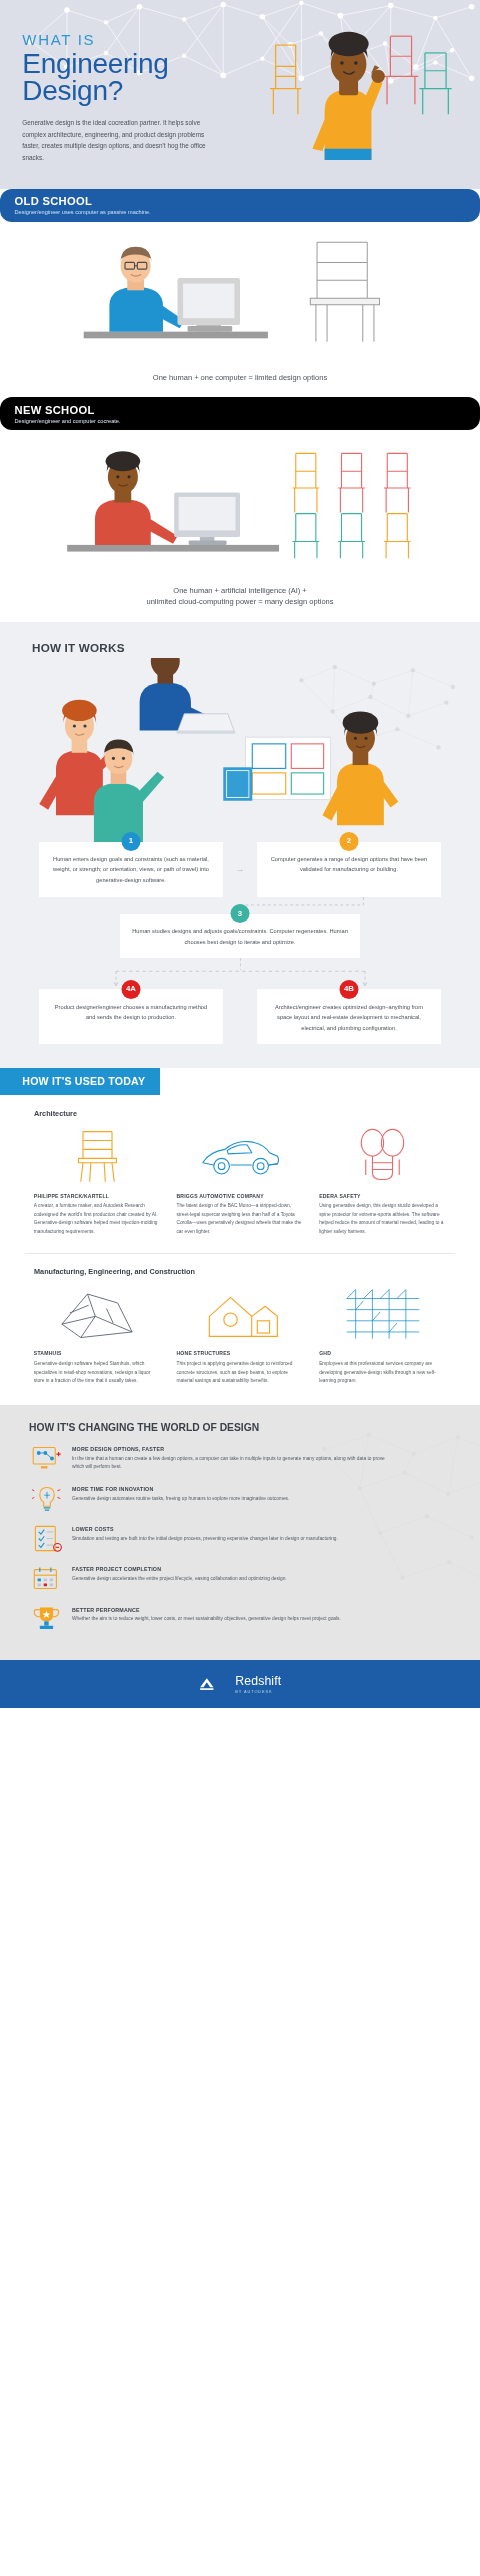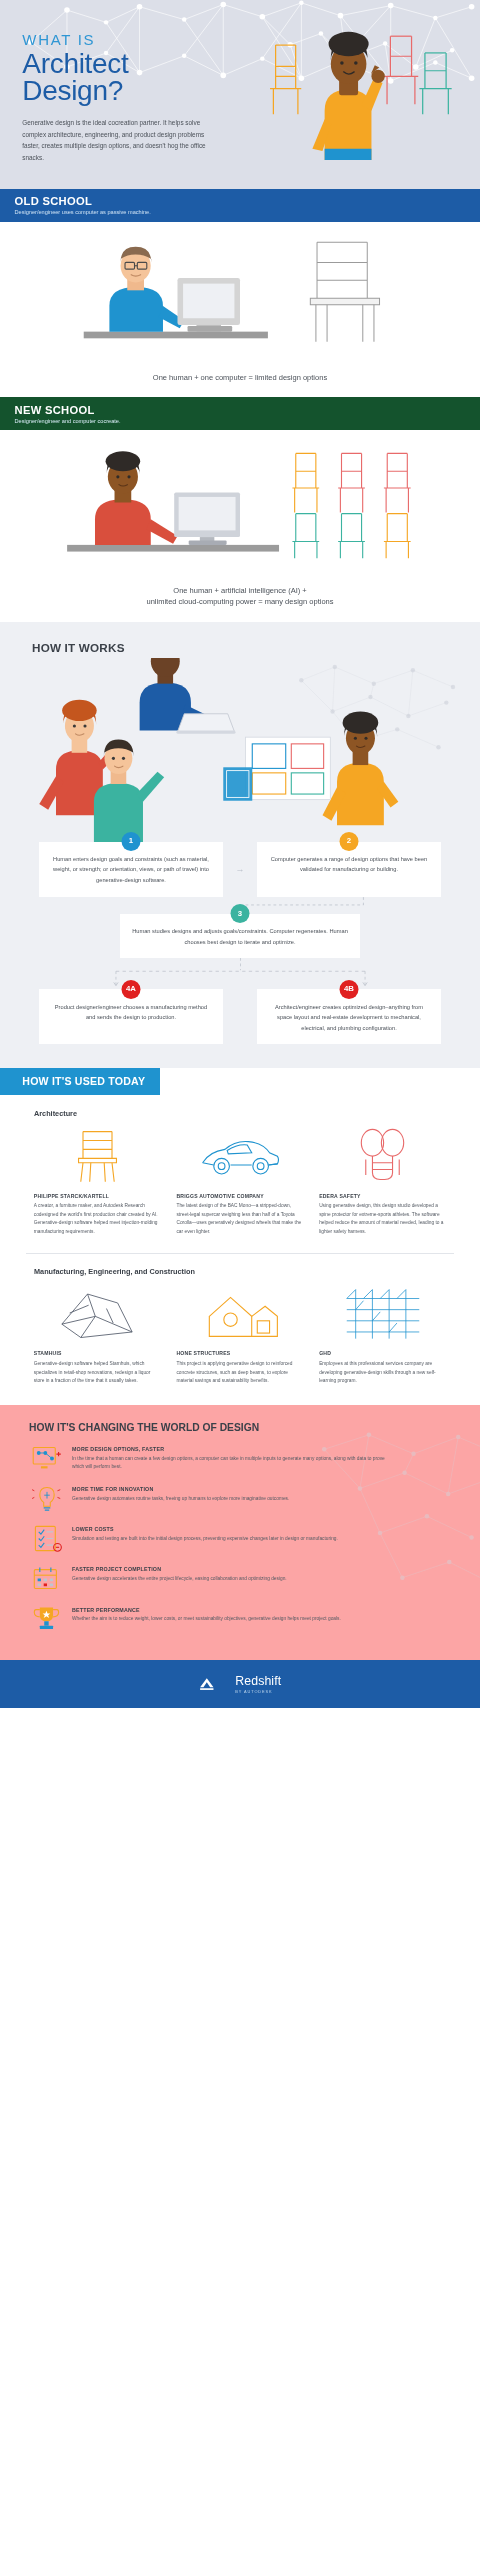--- a/index.html
+++ b/index.html
@@ -28,23 +28,23 @@
   }
   .hero-title {
     font-size: 28px; line-height: 0.97; color: #1d5ca6;
     font-weight: 400; letter-spacing: -0.3px; margin-bottom: 12.3px;
   }
   .hero-para { font-size: 6.4px; line-height: 1.85; color: #4b5159; max-width: 184px; }
   .hero-right { flex:1; position:relative; z-index:2; }
 
   
   .school { background:#fff; }
-  .school-head { padding: 6.7px 14.5px 6.7px 14.5px; }
+  .school-head { padding: 6.7px 14.5px 6.7px 14.5px; border-radius: 12px; }
   .school-head.old { background:#1d5ca6; }
-  .school-head.new { background:#14532d; }
+  .school-head.new { background:#000000; }
   .school-head h2 {
     color:#fff; font-size: 11.2px; font-weight: 700; letter-spacing:0.3px;
   }
   .school-head p { color:#cfe3f5; font-size: 5.6px; margin-top: 1.7px; }
   .school-head.new p { color:#dbeefa; }
   .school-band { position:relative; padding: 0; }
   .school-caption {
     text-align:center; font-size: 7.5px; color:#4b5159; line-height:1.5;
     padding: 7.8px 0 14.5px 0;
   }
@@ -90,21 +90,21 @@
     font-size: 7.3px; font-weight:700; color:#3b4149; padding-left: 34px; margin-bottom: 6.7px;
   }
   .cards { display:flex; gap: 0; padding: 0 26px; }
   .card { flex:1; padding: 0 7.8px; }
   .card-art { height: 60px; display:flex; align-items:center; justify-content:center; margin-bottom:7.8px; }
   .card h4 { font-size: 5.1px; font-weight:700; letter-spacing:0.2px; color:#3b4149; margin-bottom: 3.9px; }
   .card p { font-size: 4.8px; line-height:1.75; color:#545a63; }
   .rule { height: 0.6px; background:#e2e5ea; margin: 17px 26px 13.4px 26px; }
 
   
-  .changing { background:#fca5a5; padding: 17px 0 15.6px 0; position:relative; overflow:hidden; }
+  .changing { background:#e5e5e5; padding: 17px 0 15.6px 0; position:relative; overflow:hidden; }
   .changing h2 {
     font-size: 10.3px; font-weight:700; color:#3b4149; padding-left: 29px; margin-bottom: 11.2px;
   }
   .blist { padding: 0 31px; position:relative; z-index:2; }
   .bitem { display:flex; gap: 9px; margin-bottom: 11.2px; align-items:flex-start; }
   .bicon { width: 32px; height: 29px; flex:none; position:relative; }
   .btext { flex:1; padding-top: 2.2px; }
   .btext h4 { font-size: 5.3px; font-weight:700; color:#3b4149; letter-spacing:0.2px; margin-bottom: 2.8px; }
   .btext p { font-size: 4.8px; line-height:1.8; color:#545a63; max-width: 313px; }
 
@@ -161,21 +161,21 @@
         <circle cx="690" cy="78" r="4"></circle>
           <circle cx="745" cy="120" r="5"></circle>
           <circle cx="810" cy="90" r="4"></circle>
       </g>
     </svg>
 
     <div class="hero-inner">
       <div class="hero-left">
         <div class="kicker">WHAT IS</div>
         <h1 class="hero-title">
-          <span>Architect</span><br>
+          <span>Engineering</span><br>
           <span>Design?</span>
         </h1>
         <p class="hero-para">Generative design is the ideal cocreation partner. It helps solve complex architecture, engineering, and product design problems faster, creates multiple design options, and doesn't hog the office snacks.</p>
       </div>
 
       <div class="hero-right">
         <svg width="223" height="156" viewBox="0 0 400 280" style="position:absolute;top:-26px;right:-6.7px;">
 
           <g stroke="#f5a623" stroke-width="2.2" fill="none">
             <path d="M62,72 L62,150 M98,72 L98,150 M62,110 L98,110 M62,128 L98,128"></path>

